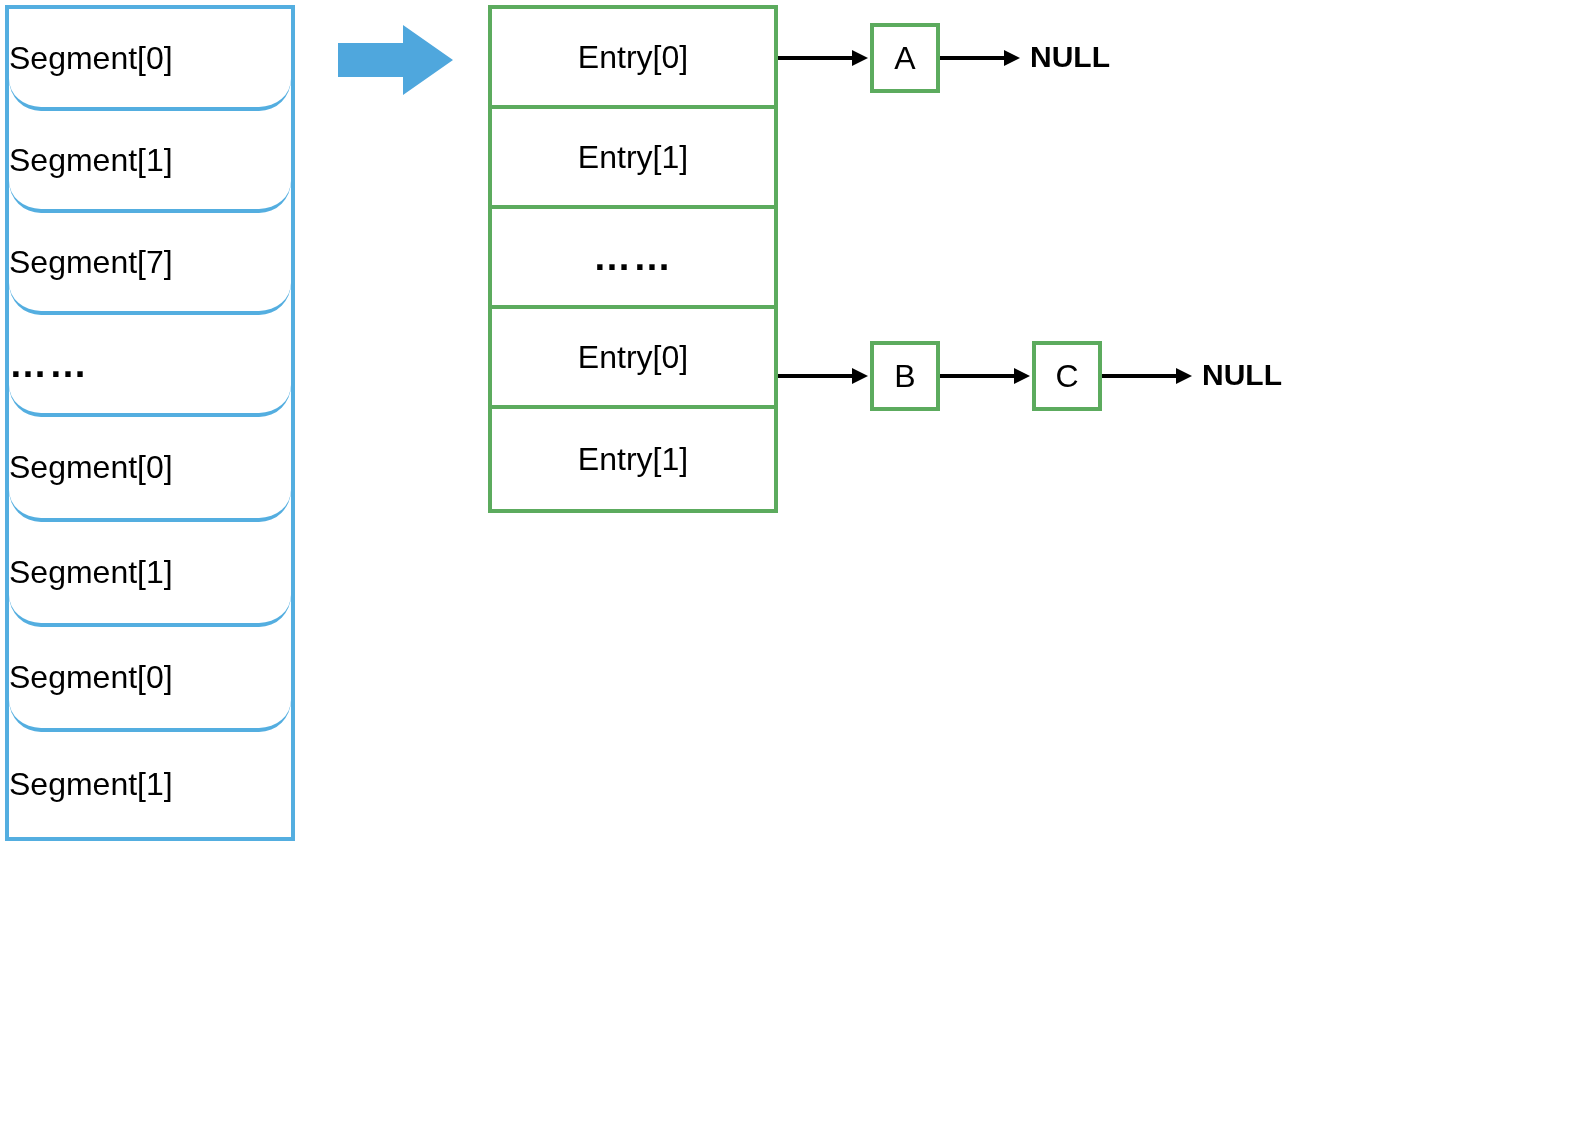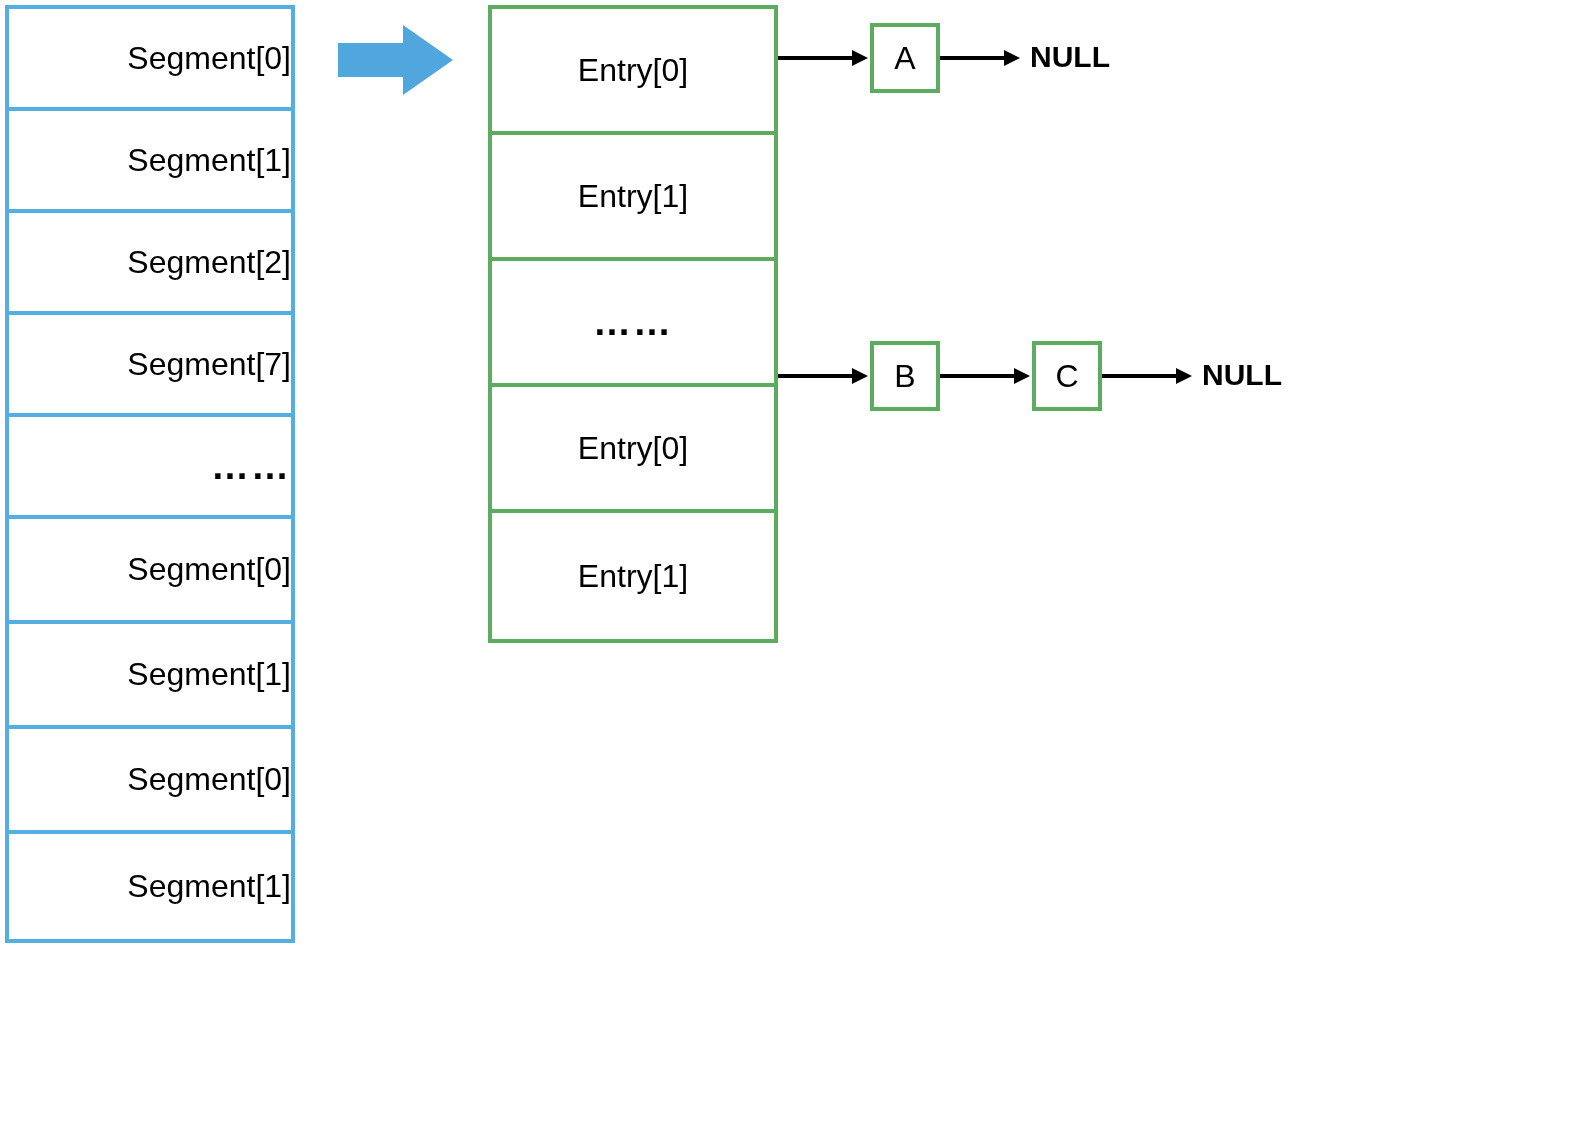--- a/index.html
+++ b/index.html
@@ -17,44 +17,45 @@
     left: 5px;
     top: 5px;
     width: 290px;
     border: 4px solid #54AEE0;
   }
   .segment-cell {
     height: 102px;
     border-bottom: 4px solid #54AEE0;
     display: flex;
     align-items: center;
-    justify-content: flex-end;
+    justify-content: flex-start;
     font-size: 32px;
     color: #000;
     font-weight: 400;
+    border-radius: 32px;
   }
   .segment-cell.repeat {
     height: 105px;
   }
   .segment-cell.dots {
     font-weight: 900;
     letter-spacing: 2px;
     font-size: 38px;
   }
   .segment-cell:last-child { border-bottom: none; }
 
   .entry-table {
     position: absolute;
     left: 488px;
     top: 5px;
     width: 290px;
     border: 4px solid #5CAB5E;
   }
   .entry-cell {
-    height: 126px;
+    height: 100px;
     border-bottom: 4px solid #5CAB5E;
     display: flex;
     align-items: center;
     justify-content: center;
     font-size: 32px;
     color: #000;
   }
   .entry-cell.dots {
     font-weight: 900;
     letter-spacing: 2px;
@@ -97,23 +98,20 @@
 </style>
 </head>
 <body>
 
 <div class="segment-table">
   <div class="segment-cell">
       <span>Segment[0]</span>
     </div>
   <div class="segment-cell">
       <span>Segment[1]</span>
-    </div>
-  <div class="segment-cell">
-      <span>Segment[2]</span>
     </div>
   <div class="segment-cell">
       <span>Segment[7]</span>
     </div>
   <div class="segment-cell dots">
       <span>……</span>
     </div>
   <div class="segment-cell repeat">
       <span>Segment[0]</span>
     </div>

